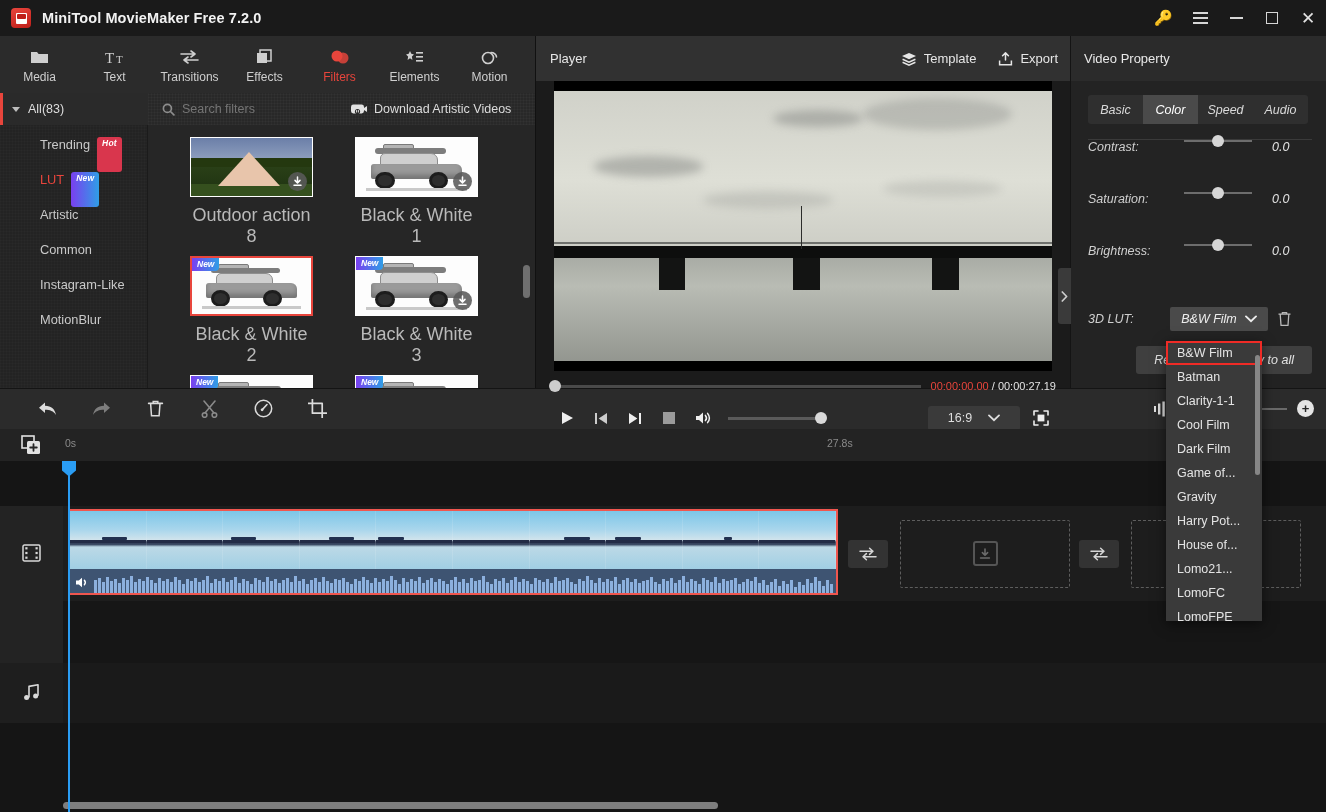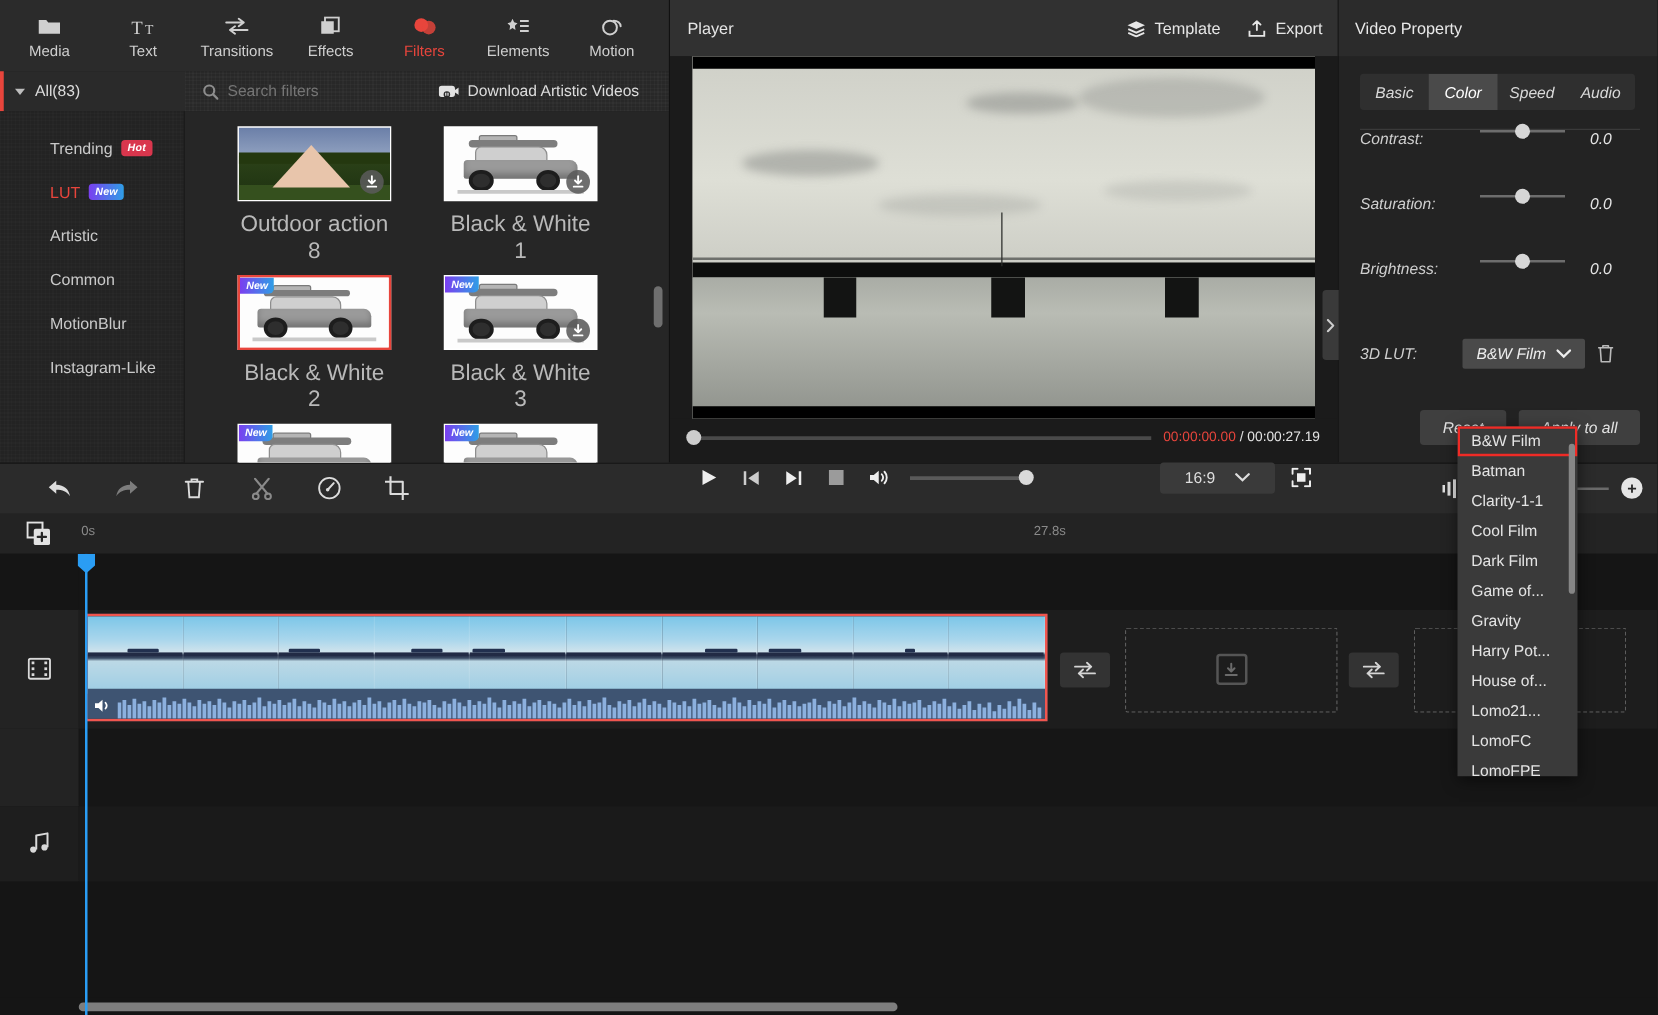--- a/index.html
+++ b/index.html
@@ -62,21 +62,21 @@
               font-family:inherit; width:150px; }
   .ytbtn{ display:flex;align-items:center;gap:7px; font-size:12.5px;color:#dcdcdc;
           margin-left:12px;}
 
   .filterbody{ flex:1; display:flex; min-height:0; }
   .cats{ width:148px;flex:0 0 148px; background:#232323; padding-top:12px;
          border-right:1px solid #1b1b1b;
      background-image:
        repeating-linear-gradient(0deg, rgba(255,255,255,.014) 0 1px, transparent 1px 3px),
        repeating-linear-gradient(90deg, rgba(255,255,255,.014) 0 1px, transparent 1px 3px);}
-  .cat{ height:35px; display:flex;align-items:center;gap:7px; padding-left:40px;
+  .cat{ height:35px; display:flex;gap:7px; padding-left:40px;
         font-size:12.8px; color:#c9c9c9; }
   .cat.lut{ color:#e8453c;}
   .tag{ font-size:8.5px; font-weight:bold; color:#fff; padding:1px 5px 2px;
         border-radius:3px; font-style:italic; letter-spacing:.2px;}
   .tag.hot{ background:#d9364d; }
   .tag.new{ background:linear-gradient(90deg,#7a3ff0,#2f9ee6); }
 
   .grid-wrap{ flex:1; position:relative; overflow:hidden; background:#262626;}
   .grid{ display:flex; flex-wrap:wrap; padding:12px 22px 0 42px; gap:0 42px; }
   .cell{ width:123px; margin-bottom:9px; }
@@ -249,20 +249,47 @@
   .hscroll{ position:absolute;left:0;bottom:0;width:100%;height:14px;background:#151515;}
   .hscroll .bar{ position:absolute;left:63px;top:4px;width:655px;height:7px;background:#7e7e7e;border-radius:4px;}
 
   svg{display:block;}
 </style>
 </head>
 <body>
 
 <div class="app">
 
+  <div class="titlebar">
+    <div class="logo">
+        <div class="sheet"></div>
+      </div>
+    <div class="title">MiniTool MovieMaker Free 7.2.0</div>
+    <div class="tb-right">
+      <div class="tb-btn">
+          <span class="key">🔑</span>
+        </div>
+      <div class="tb-btn">
+          <div class="burger">
+            <i></i>
+            <i></i>
+            <i></i>
+          </div>
+        </div>
+      <div class="tb-btn">
+          <div class="dash"></div>
+        </div>
+      <div class="tb-btn">
+          <div class="sq"></div>
+        </div>
+      <div class="tb-btn close">
+          <span class="xx">✕</span>
+        </div>
+    </div>
+  </div>
 
   <div class="main">
 
     <div class="left">
 
       <div class="navbar">
         <div class="nav">
           <span class="ic">
             <svg width="19" height="16" viewBox="0 0 19 16">
                 <path d="M1 3h6l1.6 2H18v9H1z" fill="#cfcfcf"></path>
@@ -364,24 +391,24 @@
             <span>LUT</span>
             <span class="tag new">New</span>
           </div>
           <div class="cat">
             <span>Artistic</span>
           </div>
           <div class="cat">
             <span>Common</span>
           </div>
           <div class="cat">
+            <span>Instagram-Like</span>
+          </div>
+          <div class="cat">
             <span>MotionBlur</span>
-          </div>
-          <div class="cat">
-            <span>Instagram-Like</span>
           </div>
         </div>
 
         <div class="grid-wrap">
           <div class="grid">
 
             <div class="cell">
               <div class="thumb">
                 <div class="tent">
                     <div class="tree"></div>

